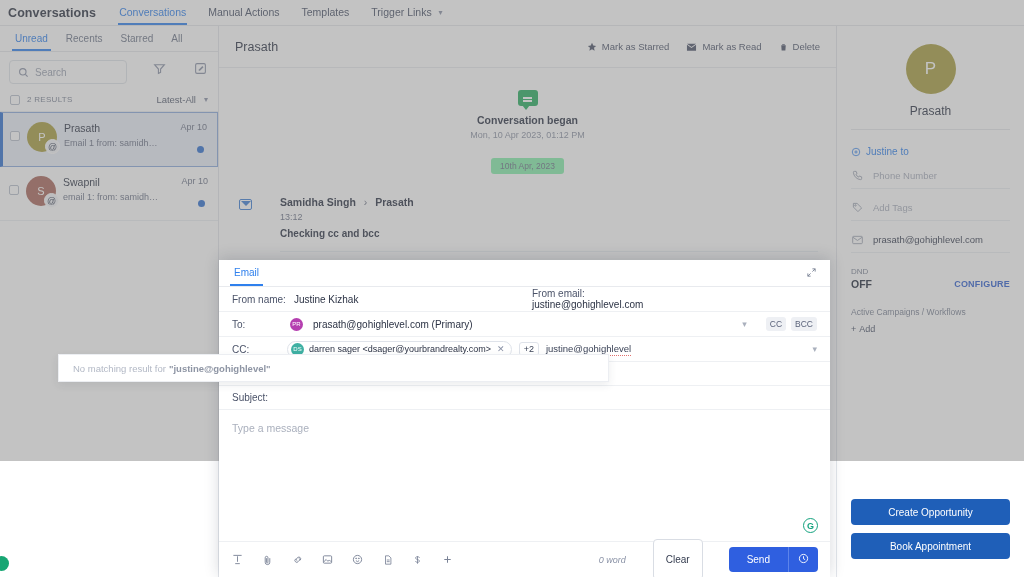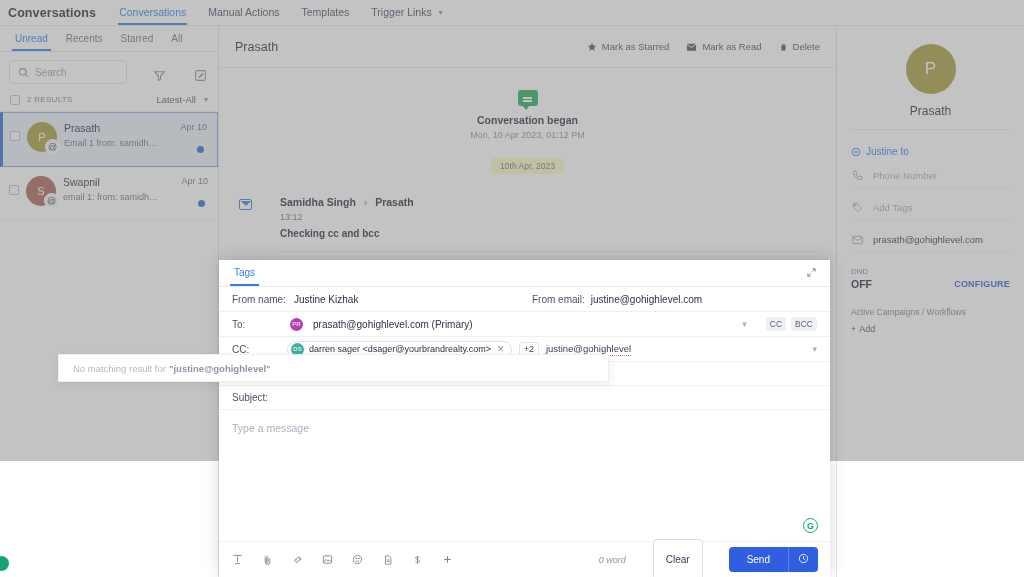--- a/index.html
+++ b/index.html
@@ -31,21 +31,21 @@
   
   .leftcol {
     position: absolute; top: 26px; left: 0; width: 219px; height: 551px;
     background: #fff; border-right: 1px solid #e3e6eb;
   }
   .subtabs { display: flex; align-items: center; height: 26px; padding: 0 6px; border-bottom: 1px solid #e6e8ec; }
   .subtab { font-size: 10px; color: #6b7race; color: #6d7par; color: #6d7689; padding: 5px 9px 6px; position: relative; }
   .subtab.active { color: #2f80ed; }
   .subtab.active::after { content: ""; position: absolute; left: 6px; right: 6px; bottom: -1px; height: 2px; background: #2f80ed; }
 
-  .searchrow { display: flex; align-items: flex-end; padding: 8px 9px 6px; gap: 24px; }
+  .searchrow { display: flex; align-items: flex-start; padding: 8px 9px 6px; gap: 24px; }
   .searchbox {
     flex: 1; height: 24px; border: 1px solid #dfe3e9; border-radius: 4px;
     display: flex; align-items: center; gap: 6px; padding: 0 8px; background: #fff;
   }
   .searchbox .ph { font-size: 10px; color: #9aa1b0; }
   .iconbtn { width: 17px; height: 17px; display: flex; align-items: center; justify-content: center; color: #8a92a6; }
 
   .resultrow { display: flex; align-items: center; padding: 4px 10px 6px; gap: 7px; }
   .cbox { width: 10px; height: 10px; border: 1px solid #b8bfcc; border-radius: 2px; background: #fff; flex: none; }
   .results-label { font-size: 8px; color: #7b8395; letter-spacing: .3px; }
@@ -84,21 +84,21 @@
   .thread { padding: 22px 0 0; }
   .began-wrap { text-align: center; }
   .began-icon {
     width: 20px; height: 16px; background: #27ae60; border-radius: 3px; margin: 0 auto 8px;
     position: relative; display: flex; align-items: center; justify-content: center;
   }
   .began-icon::after { content: ""; position: absolute; bottom: -4px; left: 4px; border-left: 4px solid transparent; border-right: 4px solid transparent; border-top: 5px solid #27ae60; }
   .began-icon i { display: block; width: 9px; height: 1.5px; background: #fff; box-shadow: 0 3px 0 #fff; }
   .began-title { font-size: 10.5px; color: #2b3244; font-weight: bold; margin-bottom: 4px; }
   .began-sub { font-size: 9px; color: #8c93a4; }
-  .datechip { margin: 18px auto 0; width: fit-content; font-size: 8.5px; color: #6d7488; background: #fef9c3; padding: 3px 9px; border-radius: 3px; }
+  .datechip { margin: 18px auto 0; width: fit-content; font-size: 8.5px; color: #6d7488; background: #86efac; padding: 3px 9px; border-radius: 3px; }
 
   .msg { display: flex; gap: 28px; padding: 22px 18px 0 20px; }
   .msg-icon { width: 13px; height: 11px; border: 1.5px solid #3d7fd6; border-radius: 2px; flex: none; margin-top: 3px; position: relative; }
   .msg-icon::after { content: ""; position: absolute; inset: 1px; border-top: 5px solid #3d7fd6; border-left: 5px solid transparent; border-right: 5px solid transparent; }
   .msg-body { flex: 1; }
   .msg-from { font-size: 10.5px; color: #2b3244; font-weight: bold; margin-bottom: 4px; }
   .msg-from .arrow { font-weight: normal; color: #6d7488; margin: 0 5px; }
   .msg-time { font-size: 9px; color: #6d7488; margin-bottom: 6px; }
   .msg-subject { font-size: 10px; color: #2b3244; font-weight: bold; padding-bottom: 12px; border-bottom: 1px solid #eceef2; }
   .msg-preview { font-size: 10px; color: #41485c; padding-top: 11px; }
@@ -140,21 +140,21 @@
   .composer-tabs { height: 27px; display: flex; align-items: center; padding: 0 13px; border-bottom: 1px solid #e8eaee; position: relative; }
   .composer-tab { font-size: 10px; color: #2f80ed; position: relative; padding: 6px 2px 7px; }
   .composer-tab::after { content: ""; position: absolute; left: -2px; right: -2px; bottom: -1px; height: 2px; background: #2f80ed; }
   .expand-icon { margin-left: auto; color: #7b8395; font-size: 11px; }
 
   .crow { display: flex; align-items: center; min-height: 24px; padding: 0 13px; border-bottom: 1px solid #eef0f3; font-size: 10px; color: #3b4357; }
   .clabel { color: #4b5369; flex: none; }
   .crow .val { color: #2c3345; }
   .from-row { height: 25px; }
   .from-row .seg1 { display: flex; gap: 8px; width: 300px; }
-  .from-row .seg2 { display: flex; gap: 6px; }
+  .from-row .seg2 { display: flex; gap: 0; flex-direction: column; }
 
   .to-row { height: 25px; gap: 10px; }
   .clabel-w { width: 48px; flex: none; }
   .chip-av {
     width: 13px; height: 13px; border-radius: 50%; color: #fff; font-size: 6px;
     display: flex; align-items: center; justify-content: center; flex: none;
   }
   .to-val { font-size: 10px; color: #2c3345; }
   .chev { margin-left: auto; color: #aab0bd; font-size: 9px; }
   .ccbcc { display: flex; gap: 5px; margin-left: 9px; }
@@ -391,27 +391,31 @@
       <span class="dnd-state">OFF</span>
       <span class="configure">CONFIGURE</span>
     </div>
 
     <div class="campaigns-label">Active Campaigns / Workflows</div>
     <div class="addbtn">
       <span>+</span>
       <span>Add</span>
     </div>
 
+    <div class="cta-wrap">
+      <button class="cta">Create Opportunity</button>
+      <button class="cta">Book Appointment</button>
+    </div>
   </div>
 
   <div class="dim-layer"></div>
 
   <div class="composer">
     <div class="composer-tabs">
-      <div class="composer-tab">Tags</div>
+      <div class="composer-tab">Email</div>
       <div class="expand-icon">
         <svg width="11" height="11" viewBox="0 0 24 24" fill="none" stroke="#7b8395" stroke-width="2">
           <path d="M4 20l6-6M10 20H4v-6"></path>
             <path d="M20 4l-6 6M14 4h6v6"></path>
         </svg>
       </div>
     </div>
 
     <div class="crow from-row">
       <div class="seg1">

